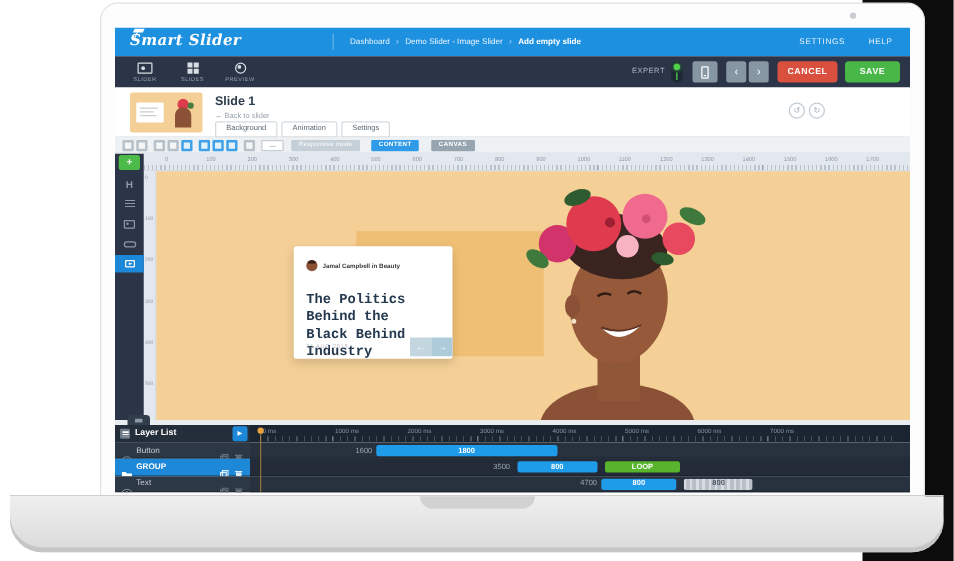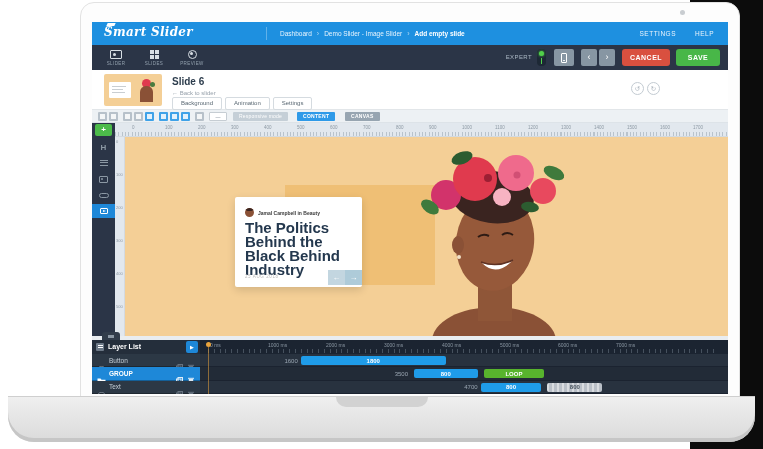--- a/index.html
+++ b/index.html
@@ -117,21 +117,21 @@
 
   
   #slide-canvas{left:33px;top:115px;width:603px;height:199px;background:#f4cf96;overflow:hidden;cursor:pointer;}
   #tan-block{left:160px;top:48px;width:150px;height:100px;background:#efbf75;}
   #woman{left:217px;top:8px;}
   #content-card{left:110px;top:60px;width:127px;height:90px;background:#fff;border-radius:2px;
     box-shadow:0 3px 8px rgba(0,0,0,.14);cursor:pointer;}
   #card-avatar{left:10px;top:11px;width:9px;height:9px;border-radius:50%;background:#8a5136;overflow:hidden;}
   #card-avatar:after{content:"";position:absolute;left:1px;top:0;width:7px;height:3px;border-radius:50%;background:#3a2420;}
   #card-author{left:23px;top:13px;font-size:5px;font-weight:bold;color:#3a3a3a;}
-  #card-title{left:10px;top:24px;width:112px;font-size:15px;line-height:14px;font-weight:bold;color:#24384e;}
+  #card-title{left:10px;top:36px;width:112px;font-size:11px;line-height:14px;font-weight:bold;color:#24384e;font-family:Liberation Mono, monospace;}
   #card-date{left:10px;bottom:8px;font-size:4.5px;letter-spacing:.6px;color:#bcbcbc;}
   #card-arrows{right:0;bottom:2px;display:flex;}
   .arrow-cell{width:17px;height:15px;color:#fff;font-size:8px;text-align:center;line-height:15px;cursor:pointer;}
   #prev-arrow{background:#c3d6e0;} #next-arrow{background:#aecbd9;}
 
   
   #gap-strip{left:0;top:314px;width:636px;height:4px;background:#e9edf0;}
   #panel-tab{left:10px;top:310px;width:18px;height:8px;background:#323d4b;border-radius:3px 3px 0 0;}
   #panel-tab:after{content:"";position:absolute;left:6px;top:2.5px;width:6px;height:3px;background:#8c98a4;}
   #tl-header{left:0;top:318px;width:636px;height:14px;background:#1b2431;}
@@ -238,21 +238,21 @@
       <div class="abs" id="slide-thumb">
         <div class="mini-card">
           <i style="top:4px;width:14px"></i>
             <i style="top:7px;width:11px"></i>
             <i style="top:10px;width:13px"></i>
         </div>
         <div class="mini-flower"></div>
         <div class="mini-leaf"></div>
         <div class="mini-head"></div>
       </div>
-      <div class="abs" id="slide-title">Slide 6</div>
+      <div class="abs" id="slide-title">Slide 1</div>
       <div class="abs" id="back-link">← Back to slider</div>
       <div class="abs" id="slide-tabs">
           <div class="tab-btn">Background</div>
           <div class="tab-btn">Animation</div>
           <div class="tab-btn">Settings</div>
         </div>
       <div class="abs circle-ic" id="undo-circle">↺</div>
       <div class="abs circle-ic" id="redo-circle">↻</div>
     </div>
 

